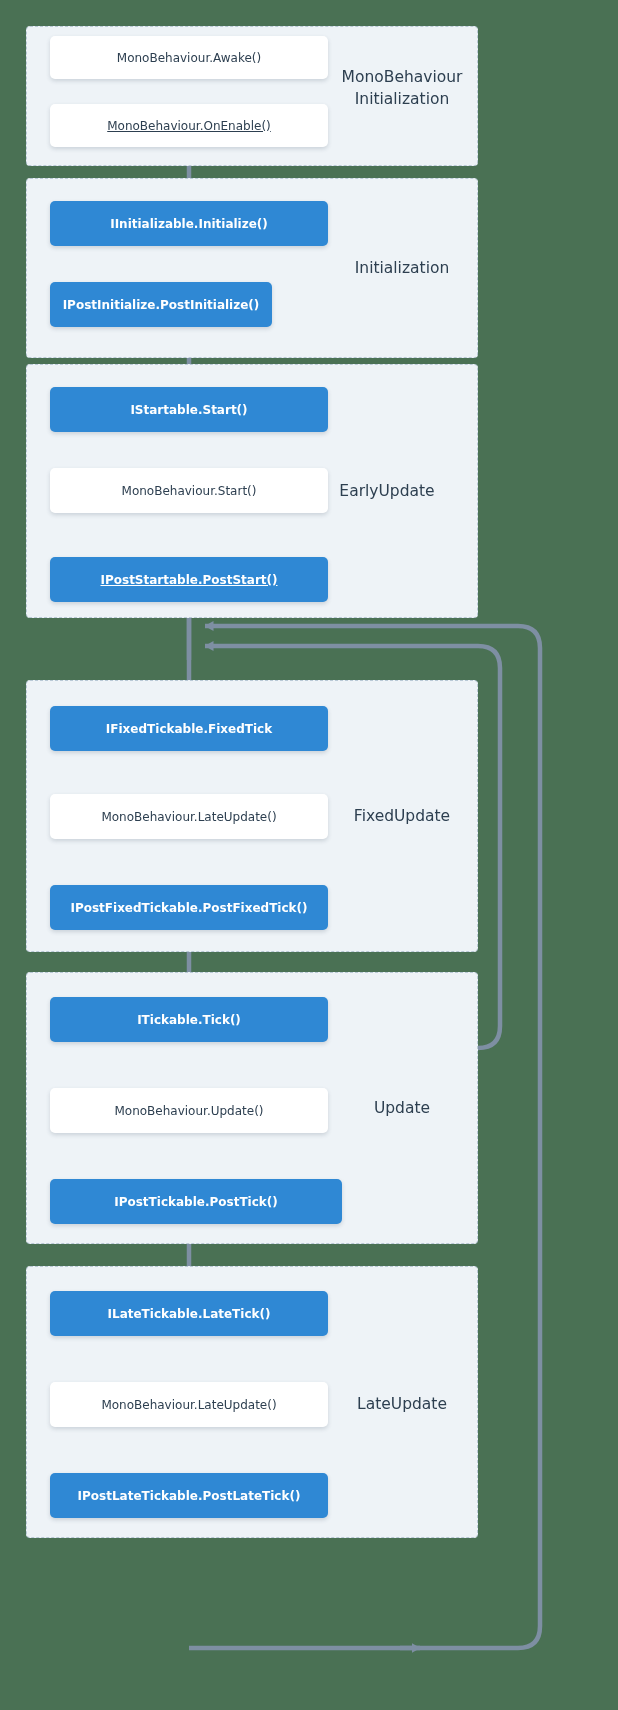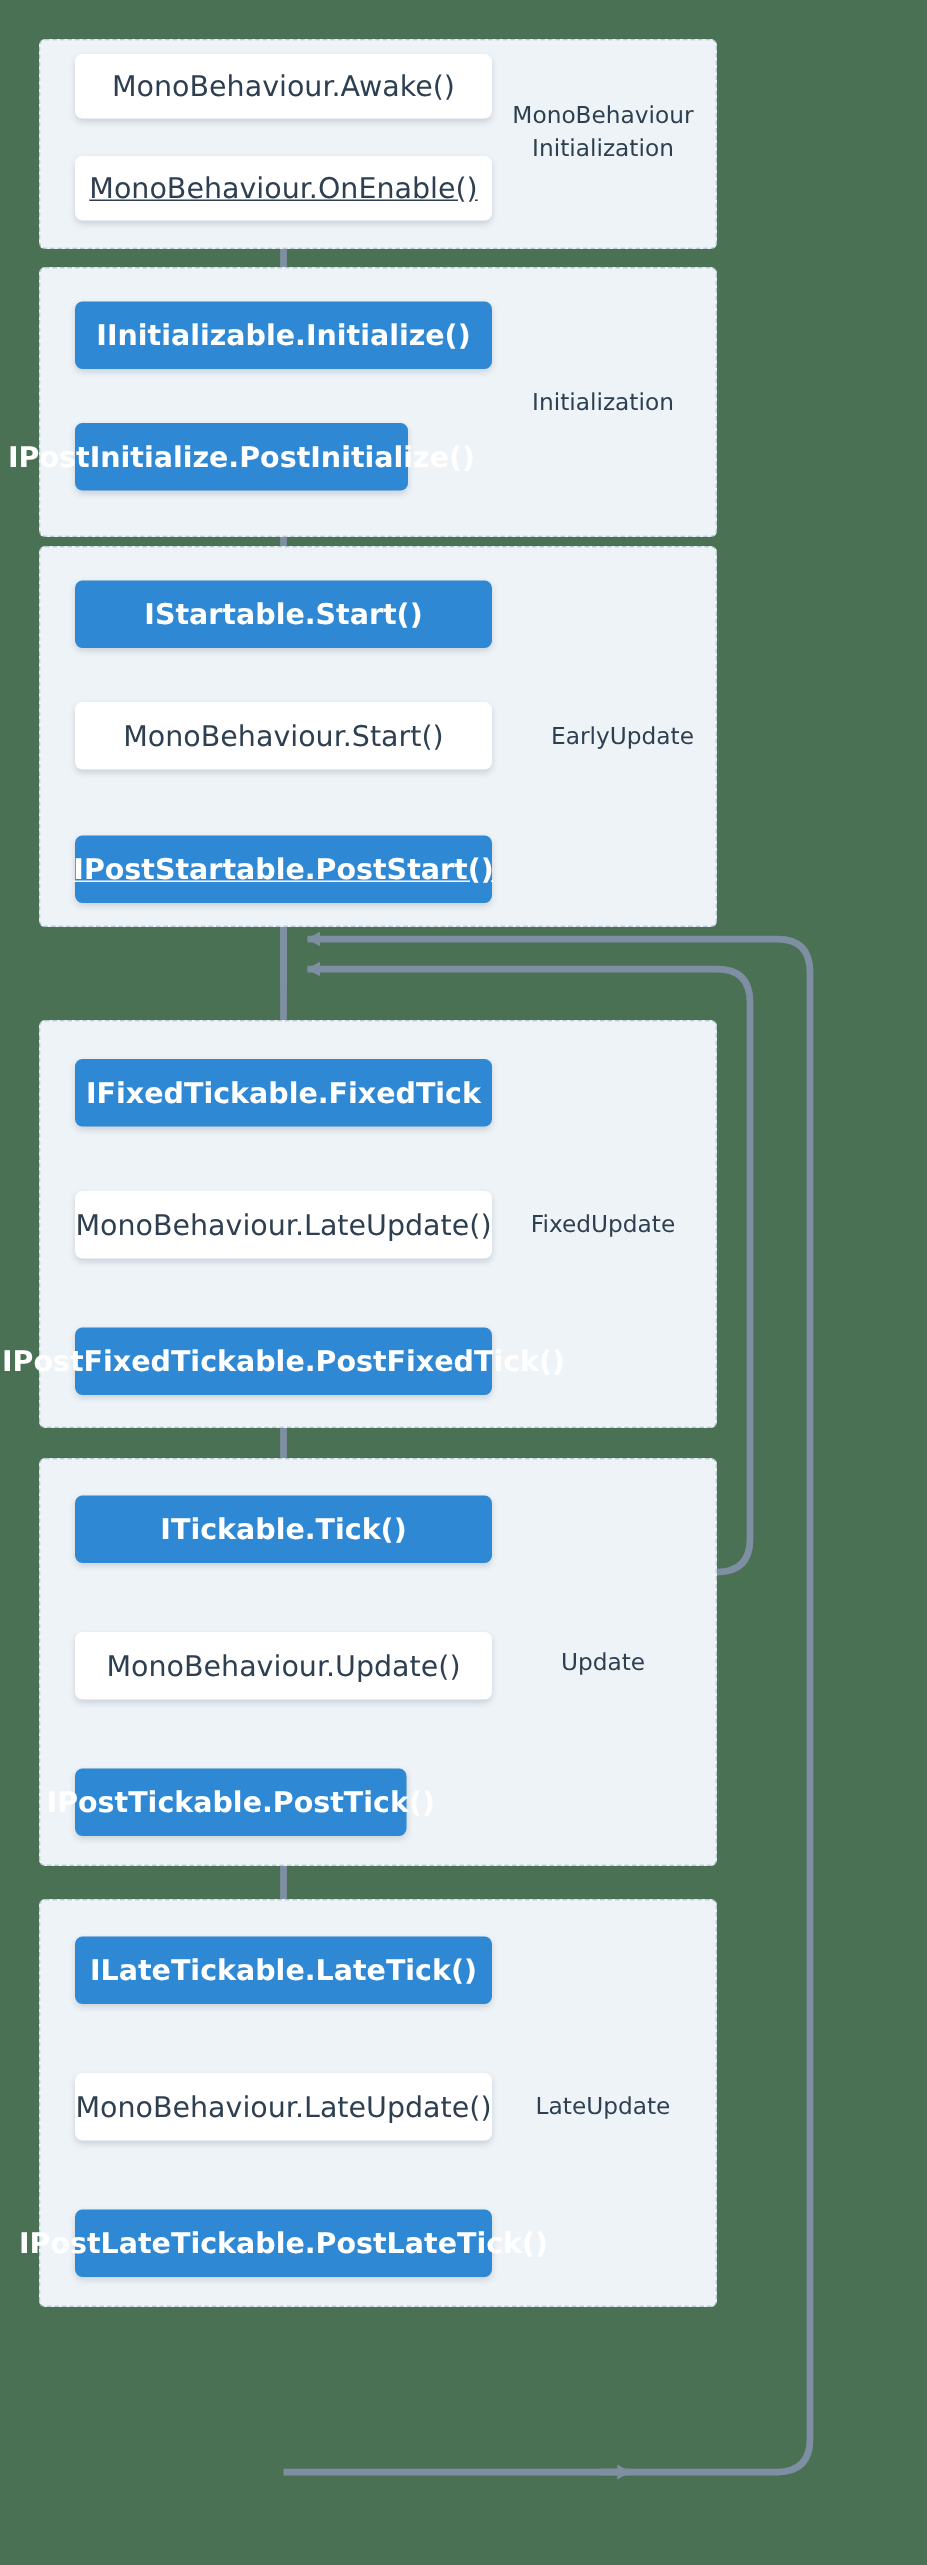--- a/index.html
+++ b/index.html
@@ -43,21 +43,21 @@
     white-space: pre-line;
   }
   .node {
     position: absolute;
     box-sizing: border-box;
     border-radius: 5px;
     display: flex;
     align-items: center;
     justify-content: center;
     text-align: center;
-    font-size: 19px;
+    font-size: 12px;
     box-shadow: 0 2px 4px rgba(30,50,70,0.17);
   }
   .node.mono {
     background: #ffffff;
     color: #2d3f50;
     font-weight: 400;
   }
   .node.iface {
     background: #2f88d4;
     color: #ffffff;
@@ -121,36 +121,36 @@
 Initialization</div>
   <div class="node mono" style="left:50px; top:36px; width:278px; height:43px;">MonoBehaviour.Awake()</div>
   <div class="node mono" style="left:50px; top:104px; width:278px; height:43px;text-decoration:underline;">MonoBehaviour.OnEnable()</div>
 
   <div class="group" style="left:26px; top:178px; width:452px; height:180px;"></div>
   <div class="group-label" style="left:332px; top:257px; width:140px;">Initialization</div>
   <div class="node iface" style="left:50px; top:201px; width:278px; height:45px;">IInitializable.Initialize()</div>
   <div class="node iface" style="left:50px; top:282px; width:222px; height:45px;">IPostInitialize.PostInitialize()</div>
 
   <div class="group" style="left:26px; top:364px; width:452px; height:254px;"></div>
-  <div class="group-label" style="left:345px; top:480px; width:140px;">EarlyUpdate</div>
+  <div class="group-label" style="left:317px; top:480px; width:140px;">EarlyUpdate</div>
   <div class="node iface" style="left:50px; top:387px; width:278px; height:45px;">IStartable.Start()</div>
   <div class="node mono" style="left:50px; top:468px; width:278px; height:45px;">MonoBehaviour.Start()</div>
   <div class="node iface" style="left:50px; top:557px; width:278px; height:45px;text-decoration:underline;">IPostStartable.PostStart()</div>
 
   <div class="group" style="left:26px; top:680px; width:452px; height:272px;"></div>
   <div class="group-label" style="left:332px; top:805px; width:140px;">FixedUpdate</div>
   <div class="node iface" style="left:50px; top:706px; width:278px; height:45px;">IFixedTickable.FixedTick</div>
   <div class="node mono" style="left:50px; top:794px; width:278px; height:45px;">MonoBehaviour.LateUpdate()</div>
   <div class="node iface" style="left:50px; top:885px; width:278px; height:45px;">IPostFixedTickable.PostFixedTick()</div>
 
   <div class="group" style="left:26px; top:972px; width:452px; height:272px;"></div>
   <div class="group-label" style="left:332px; top:1097px; width:140px;">Update</div>
   <div class="node iface" style="left:50px; top:997px; width:278px; height:45px;">ITickable.Tick()</div>
   <div class="node mono" style="left:50px; top:1088px; width:278px; height:45px;">MonoBehaviour.Update()</div>
-  <div class="node iface" style="left:50px; top:1179px; width:221px; height:45px;">IPostTickable.PostTick()</div>
+  <div class="node iface" style="left:50px; top:1179px; width:292px; height:45px;">IPostTickable.PostTick()</div>
 
   <div class="group" style="left:26px; top:1266px; width:452px; height:272px;"></div>
   <div class="group-label" style="left:332px; top:1393px; width:140px;">LateUpdate</div>
   <div class="node iface" style="left:50px; top:1291px; width:278px; height:45px;">ILateTickable.LateTick()</div>
   <div class="node mono" style="left:50px; top:1382px; width:278px; height:45px;">MonoBehaviour.LateUpdate()</div>
   <div class="node iface" style="left:50px; top:1473px; width:278px; height:45px;">IPostLateTickable.PostLateTick()</div>
 
 </div>
 
 </body></html>

